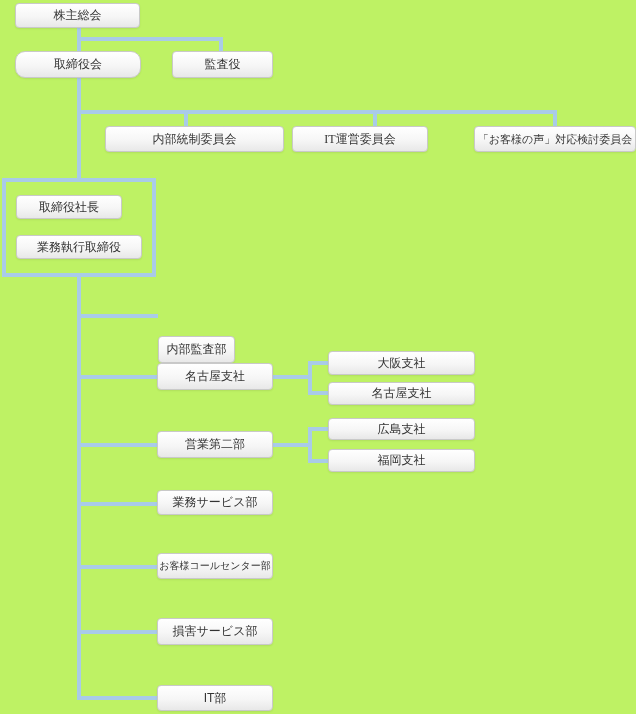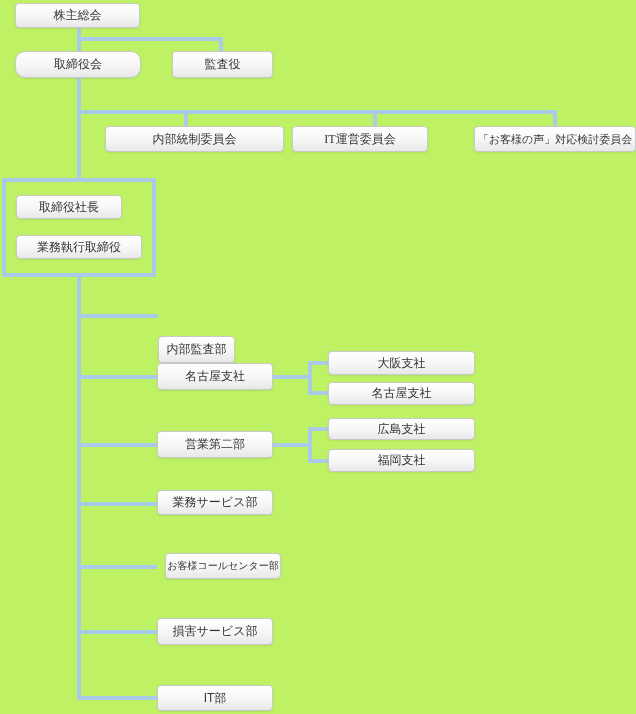--- a/index.html
+++ b/index.html
@@ -33,21 +33,21 @@
     background: linear-gradient(to bottom, #ffffff 0%, #f6f6f6 55%, #e8e8e8 100%);
     box-shadow: 0 1px 2px rgba(0,0,0,0.08);
     display: flex;
     align-items: center;
     justify-content: center;
     color: #333333;
     font-size: 12px;
     white-space: nowrap;
   }
   .node[data-size="small"]  { font-size: 11px; }
-  .node[data-size="xsmall"] { font-size: 10px; margin-left: 8px; }
+  .node[data-size="xsmall"] { font-size: 10px; }
   .node .label { white-space: nowrap; }
 </style>
 </head>
 <body>
 
 <div id="canvas">
   <div id="connectors">
       <div class="line" style="background: rgb(169, 203, 232); left: 77px; top: 27px; width: 4px; height: 24px;"></div>
       <div class="line" style="background: rgb(169, 203, 232); left: 77px; top: 37px; width: 146px; height: 4px;"></div>
       <div class="line" style="background: rgb(169, 203, 232); left: 219px; top: 37px; width: 4px; height: 14px;"></div>

